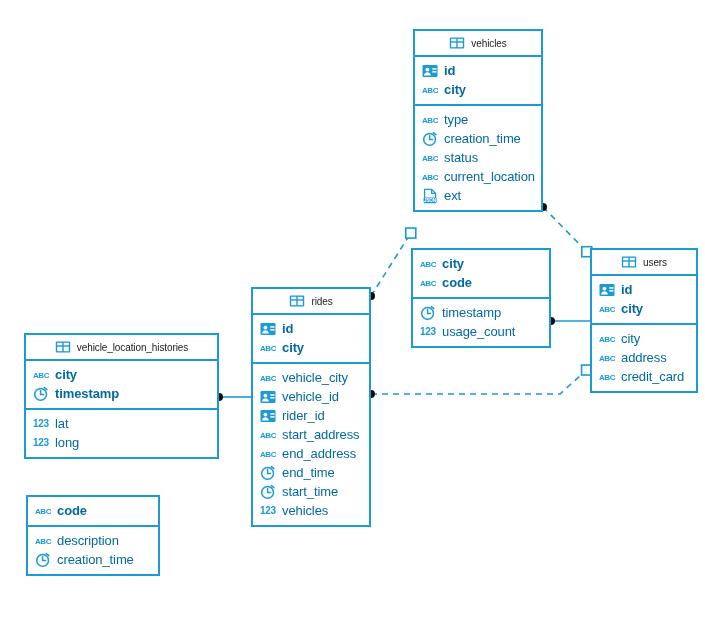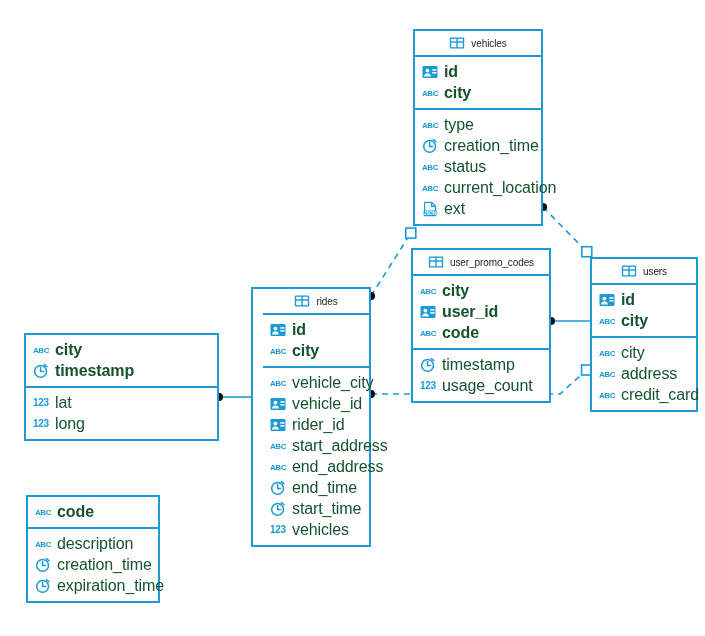--- a/index.html
+++ b/index.html
@@ -60,22 +60,22 @@
     border-bottom: 2px solid #1b9ad6;
   }
   .field {
     display: flex;
     align-items: center;
     gap: 6px;
     padding: 1.5px 6px 1.5px 7px;
     white-space: nowrap;
   }
   .field-name {
-    font-size: 16px;
-    color: #14532d;
+    font-size: 13px;
+    color: #0369a1;
     letter-spacing: -0.1px;
     text-align: right;
   }
   .field.pk .field-name {
     font-weight: bold;
   }
   .ico {
     width: 16px;
     height: 16px;
     flex: 0 0 16px;
@@ -184,46 +184,26 @@
               <path d="M2.6 1.3h7l4 4v9.4h-11z" fill="none" stroke="#1b9ad6" stroke-width="1.3"></path>
               <path d="M9.6 1.3v4h4" fill="none" stroke="#1b9ad6" stroke-width="1.3"></path>
               <rect x="1.6" y="9.4" width="12.8" height="5" rx="0.6" fill="#1b9ad6"></rect>
               <text x="8" y="13.6" font-family="Liberation Sans, sans-serif" font-size="4.6" font-weight="bold" fill="#ffffff" text-anchor="middle" letter-spacing="-0.1">JSON</text>
             </svg>
             <span class="field-name">ext</span>
           </div>
         </div>
       </div>
       <div class="tbl" style="left: 411px; top: 248px; width: 140px;">
-        <div class="tbl-header">
-          <svg class="ico" viewBox="0 0 16 16">
-            <rect x="0.8" y="2.4" width="14.4" height="11.2" rx="1" fill="#1b9ad6"></rect>
-            <rect x="2.2" y="3.8" width="5.1" height="2.5" fill="#ffffff"></rect>
-            <rect x="8.7" y="3.8" width="5.1" height="2.5" fill="#ffffff"></rect>
-            <rect x="2.2" y="7.7" width="5.1" height="4.5" fill="#ffffff"></rect>
-            <rect x="8.7" y="7.7" width="5.1" height="4.5" fill="#ffffff"></rect>
-          </svg>
-          <span class="tbl-title">user_promo_codes</span>
-        </div>
-        <div class="sect keys">
-          <div class="field pk">
-            <svg class="ico" viewBox="0 0 16 16">
-              <text x="8" y="11.2" font-family="Liberation Sans, sans-serif" font-size="8" font-weight="bold" fill="#1b9ad6" text-anchor="middle" letter-spacing="-0.4">ABC</text>
-            </svg>
-            <span class="field-name">city</span>
-          </div>
-          <div class="field pk">
-            <svg class="ico" viewBox="0 0 16 16">
-              <rect x="0.5" y="2" width="15" height="12" rx="1.2" fill="#1b9ad6"></rect>
-              <circle cx="5.4" cy="6.6" r="1.9" fill="#ffffff"></circle>
-              <path d="M1.9 12.4c0.5-2.1 1.9-3.1 3.5-3.1s3 1 3.5 3.1z" fill="#ffffff"></path>
-              <rect x="10.3" y="5.2" width="4.2" height="1.5" fill="#ffffff"></rect>
-              <rect x="10.3" y="8.1" width="4.2" height="1.5" fill="#ffffff"></rect>
-            </svg>
-            <span class="field-name">user_id</span>
+        <div class="sect keys">
+          <div class="field pk">
+            <svg class="ico" viewBox="0 0 16 16">
+              <text x="8" y="11.2" font-family="Liberation Sans, sans-serif" font-size="8" font-weight="bold" fill="#1b9ad6" text-anchor="middle" letter-spacing="-0.4">ABC</text>
+            </svg>
+            <span class="field-name">city</span>
           </div>
           <div class="field pk">
             <svg class="ico" viewBox="0 0 16 16">
               <text x="8" y="11.2" font-family="Liberation Sans, sans-serif" font-size="8" font-weight="bold" fill="#1b9ad6" text-anchor="middle" letter-spacing="-0.4">ABC</text>
             </svg>
             <span class="field-name">code</span>
           </div>
         </div>
         <div class="sect">
           <div class="field">
@@ -233,21 +213,21 @@
               <path d="M11.3 1.6l2.6 2.1" fill="none" stroke="#1b9ad6" stroke-width="1.5" stroke-linecap="round"></path>
             </svg>
             <span class="field-name">timestamp</span>
           </div>
           <div class="field">
             <span class="ico-num">123</span>
             <span class="field-name">usage_count</span>
           </div>
         </div>
       </div>
-      <div class="tbl" style="left: 590px; top: 248px; width: 108px; margin-top: 9px;">
+      <div class="tbl" style="left: 590px; top: 248px; width: 108px;">
         <div class="tbl-header">
           <svg class="ico" viewBox="0 0 16 16">
             <rect x="0.8" y="2.4" width="14.4" height="11.2" rx="1" fill="#1b9ad6"></rect>
             <rect x="2.2" y="3.8" width="5.1" height="2.5" fill="#ffffff"></rect>
             <rect x="8.7" y="3.8" width="5.1" height="2.5" fill="#ffffff"></rect>
             <rect x="2.2" y="7.7" width="5.1" height="4.5" fill="#ffffff"></rect>
             <rect x="8.7" y="7.7" width="5.1" height="4.5" fill="#ffffff"></rect>
           </svg>
           <span class="tbl-title">users</span>
         </div>
@@ -283,21 +263,21 @@
             <span class="field-name">address</span>
           </div>
           <div class="field">
             <svg class="ico" viewBox="0 0 16 16">
               <text x="8" y="11.2" font-family="Liberation Sans, sans-serif" font-size="8" font-weight="bold" fill="#1b9ad6" text-anchor="middle" letter-spacing="-0.4">ABC</text>
             </svg>
             <span class="field-name">credit_card</span>
           </div>
         </div>
       </div>
-      <div class="tbl" style="left: 251px; top: 287px; width: 120px; padding-left: 10px;">
+      <div class="tbl" style="left: 251px; top: 287px; width: 120px;">
         <div class="tbl-header">
           <svg class="ico" viewBox="0 0 16 16">
             <rect x="0.8" y="2.4" width="14.4" height="11.2" rx="1" fill="#1b9ad6"></rect>
             <rect x="2.2" y="3.8" width="5.1" height="2.5" fill="#ffffff"></rect>
             <rect x="8.7" y="3.8" width="5.1" height="2.5" fill="#ffffff"></rect>
             <rect x="2.2" y="7.7" width="5.1" height="4.5" fill="#ffffff"></rect>
             <rect x="8.7" y="7.7" width="5.1" height="4.5" fill="#ffffff"></rect>
           </svg>
           <span class="tbl-title">rides</span>
         </div>
@@ -374,20 +354,30 @@
             </svg>
             <span class="field-name">start_time</span>
           </div>
           <div class="field">
             <span class="ico-num">123</span>
             <span class="field-name">vehicles</span>
           </div>
         </div>
       </div>
       <div class="tbl" style="left: 24px; top: 333px; width: 195px;">
+        <div class="tbl-header">
+          <svg class="ico" viewBox="0 0 16 16">
+            <rect x="0.8" y="2.4" width="14.4" height="11.2" rx="1" fill="#1b9ad6"></rect>
+            <rect x="2.2" y="3.8" width="5.1" height="2.5" fill="#ffffff"></rect>
+            <rect x="8.7" y="3.8" width="5.1" height="2.5" fill="#ffffff"></rect>
+            <rect x="2.2" y="7.7" width="5.1" height="4.5" fill="#ffffff"></rect>
+            <rect x="8.7" y="7.7" width="5.1" height="4.5" fill="#ffffff"></rect>
+          </svg>
+          <span class="tbl-title">vehicle_location_histories</span>
+        </div>
         <div class="sect keys">
           <div class="field pk">
             <svg class="ico" viewBox="0 0 16 16">
               <text x="8" y="11.2" font-family="Liberation Sans, sans-serif" font-size="8" font-weight="bold" fill="#1b9ad6" text-anchor="middle" letter-spacing="-0.4">ABC</text>
             </svg>
             <span class="field-name">city</span>
           </div>
           <div class="field pk">
             <svg class="ico" viewBox="0 0 16 16">
               <circle cx="7.6" cy="8.4" r="5.9" fill="none" stroke="#1b9ad6" stroke-width="1.5"></circle>
@@ -424,25 +414,17 @@
             </svg>
             <span class="field-name">description</span>
           </div>
           <div class="field">
             <svg class="ico" viewBox="0 0 16 16">
               <circle cx="7.6" cy="8.4" r="5.9" fill="none" stroke="#1b9ad6" stroke-width="1.5"></circle>
               <path d="M7.6 4.6v4h3" fill="none" stroke="#1b9ad6" stroke-width="1.5" stroke-linecap="round"></path>
               <path d="M11.3 1.6l2.6 2.1" fill="none" stroke="#1b9ad6" stroke-width="1.5" stroke-linecap="round"></path>
             </svg>
             <span class="field-name">creation_time</span>
-          </div>
-          <div class="field">
-            <svg class="ico" viewBox="0 0 16 16">
-              <circle cx="7.6" cy="8.4" r="5.9" fill="none" stroke="#1b9ad6" stroke-width="1.5"></circle>
-              <path d="M7.6 4.6v4h3" fill="none" stroke="#1b9ad6" stroke-width="1.5" stroke-linecap="round"></path>
-              <path d="M11.3 1.6l2.6 2.1" fill="none" stroke="#1b9ad6" stroke-width="1.5" stroke-linecap="round"></path>
-            </svg>
-            <span class="field-name">expiration_time</span>
           </div>
         </div>
       </div>
     </div>
 </div>
 
 </body></html>

